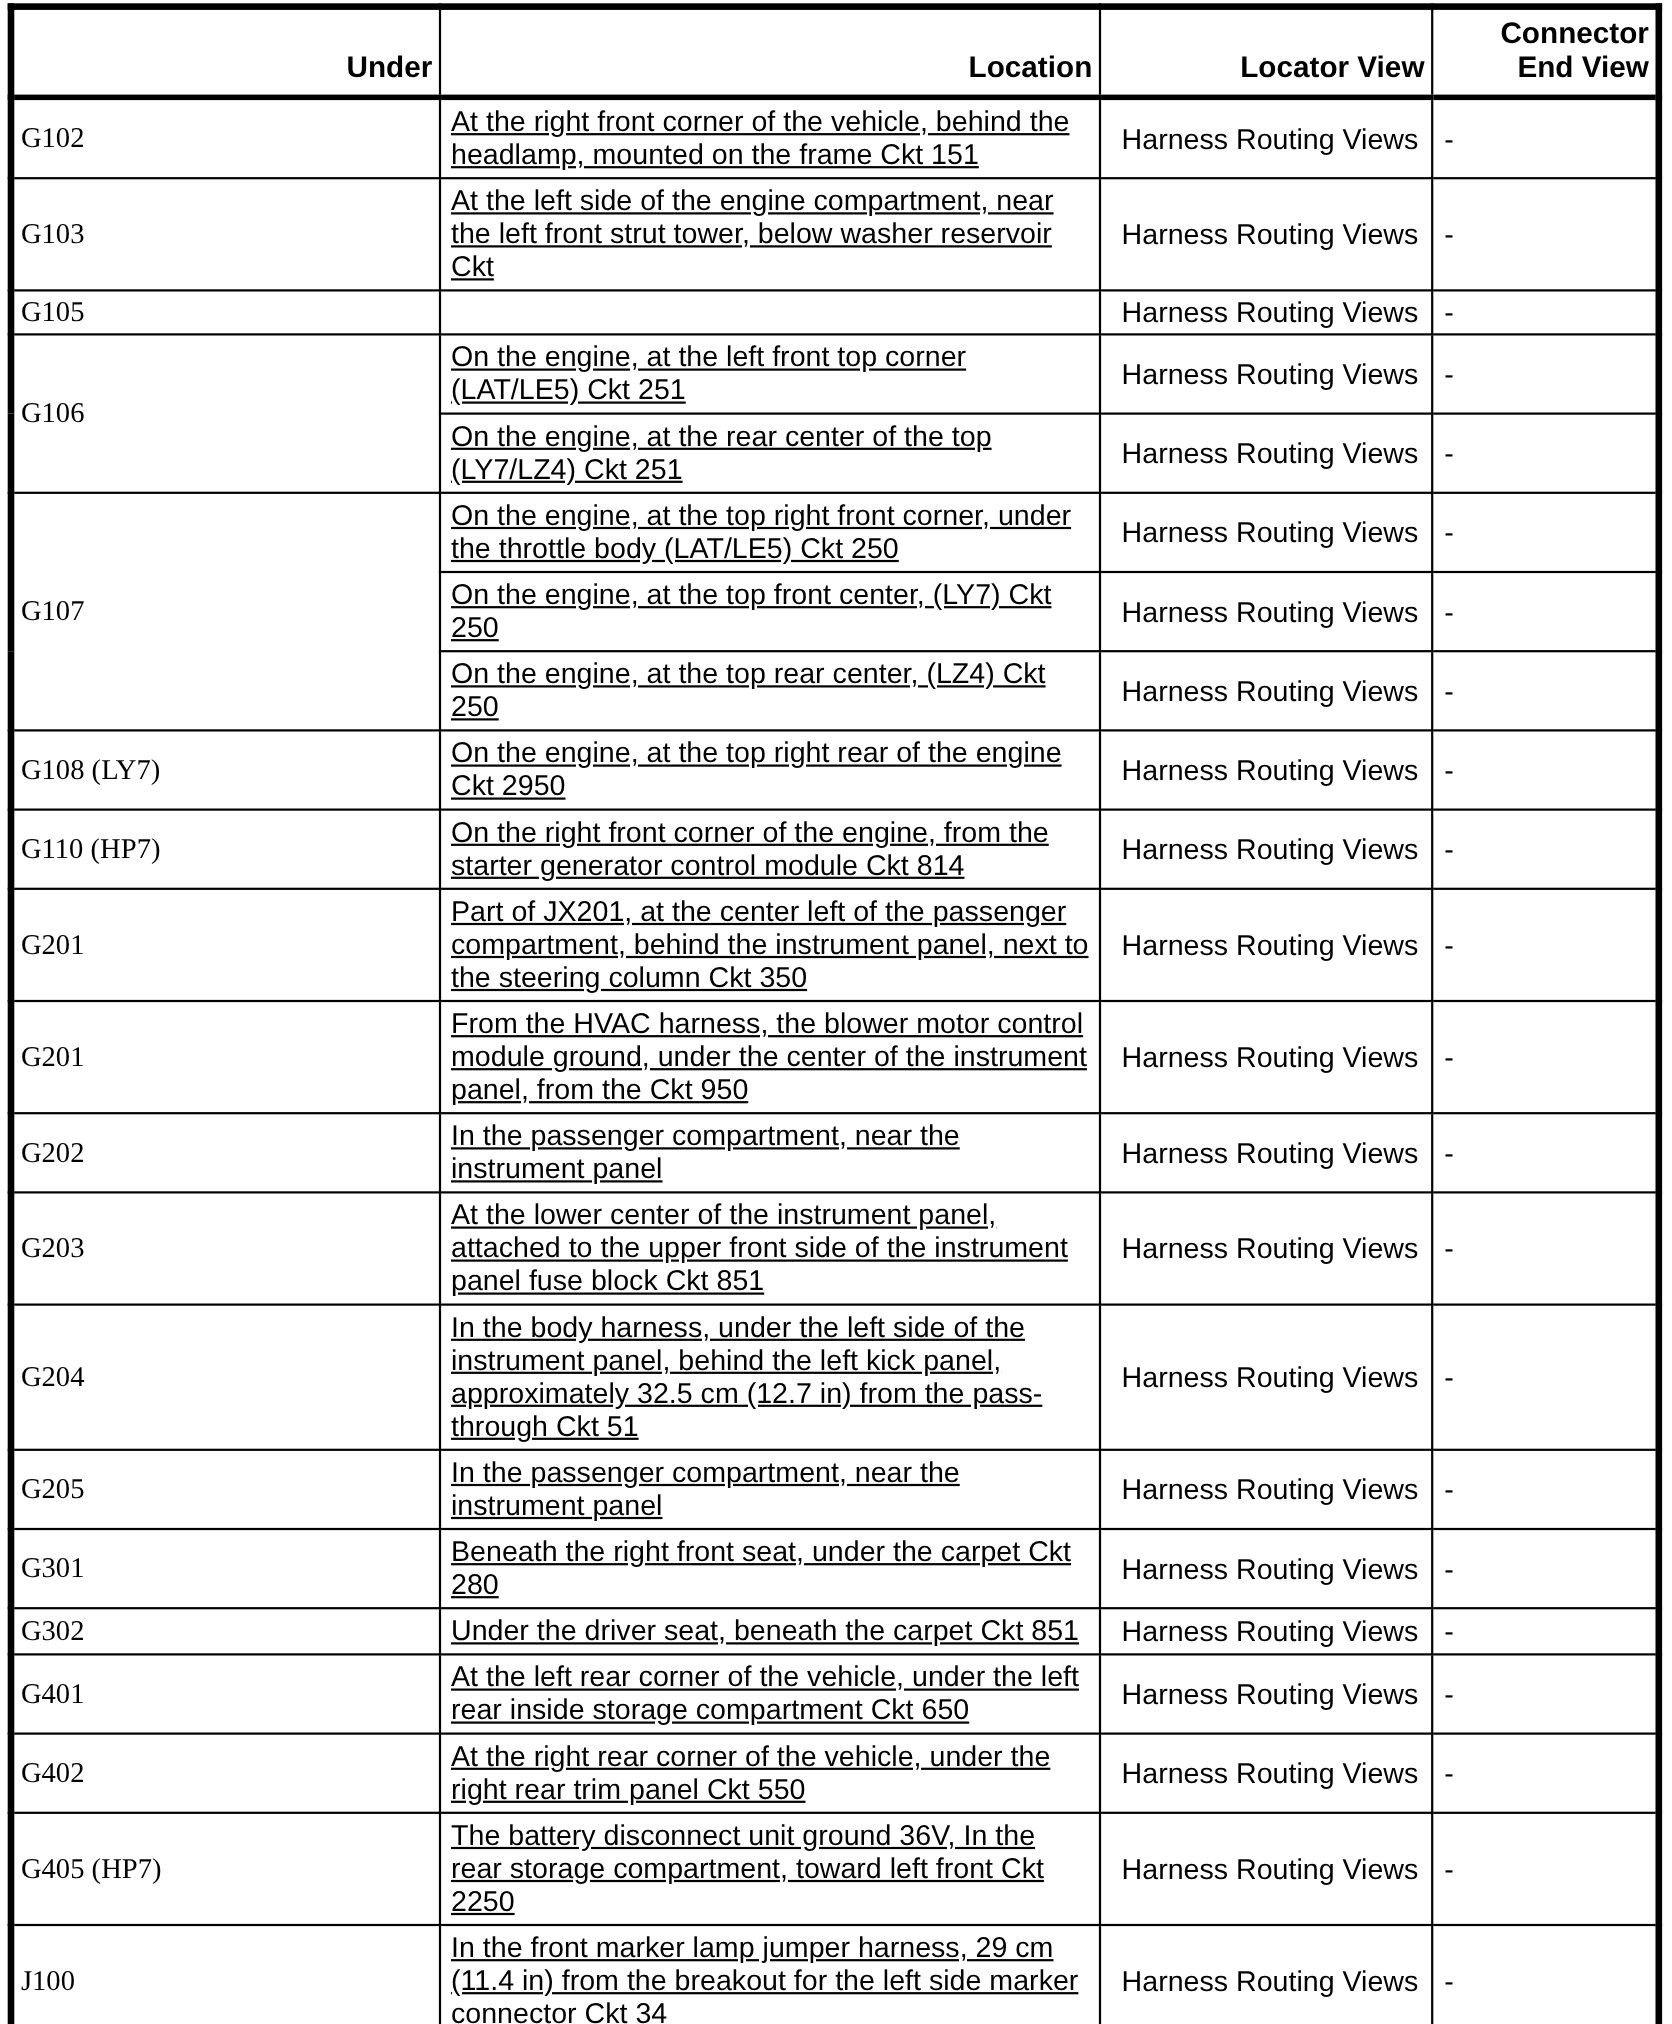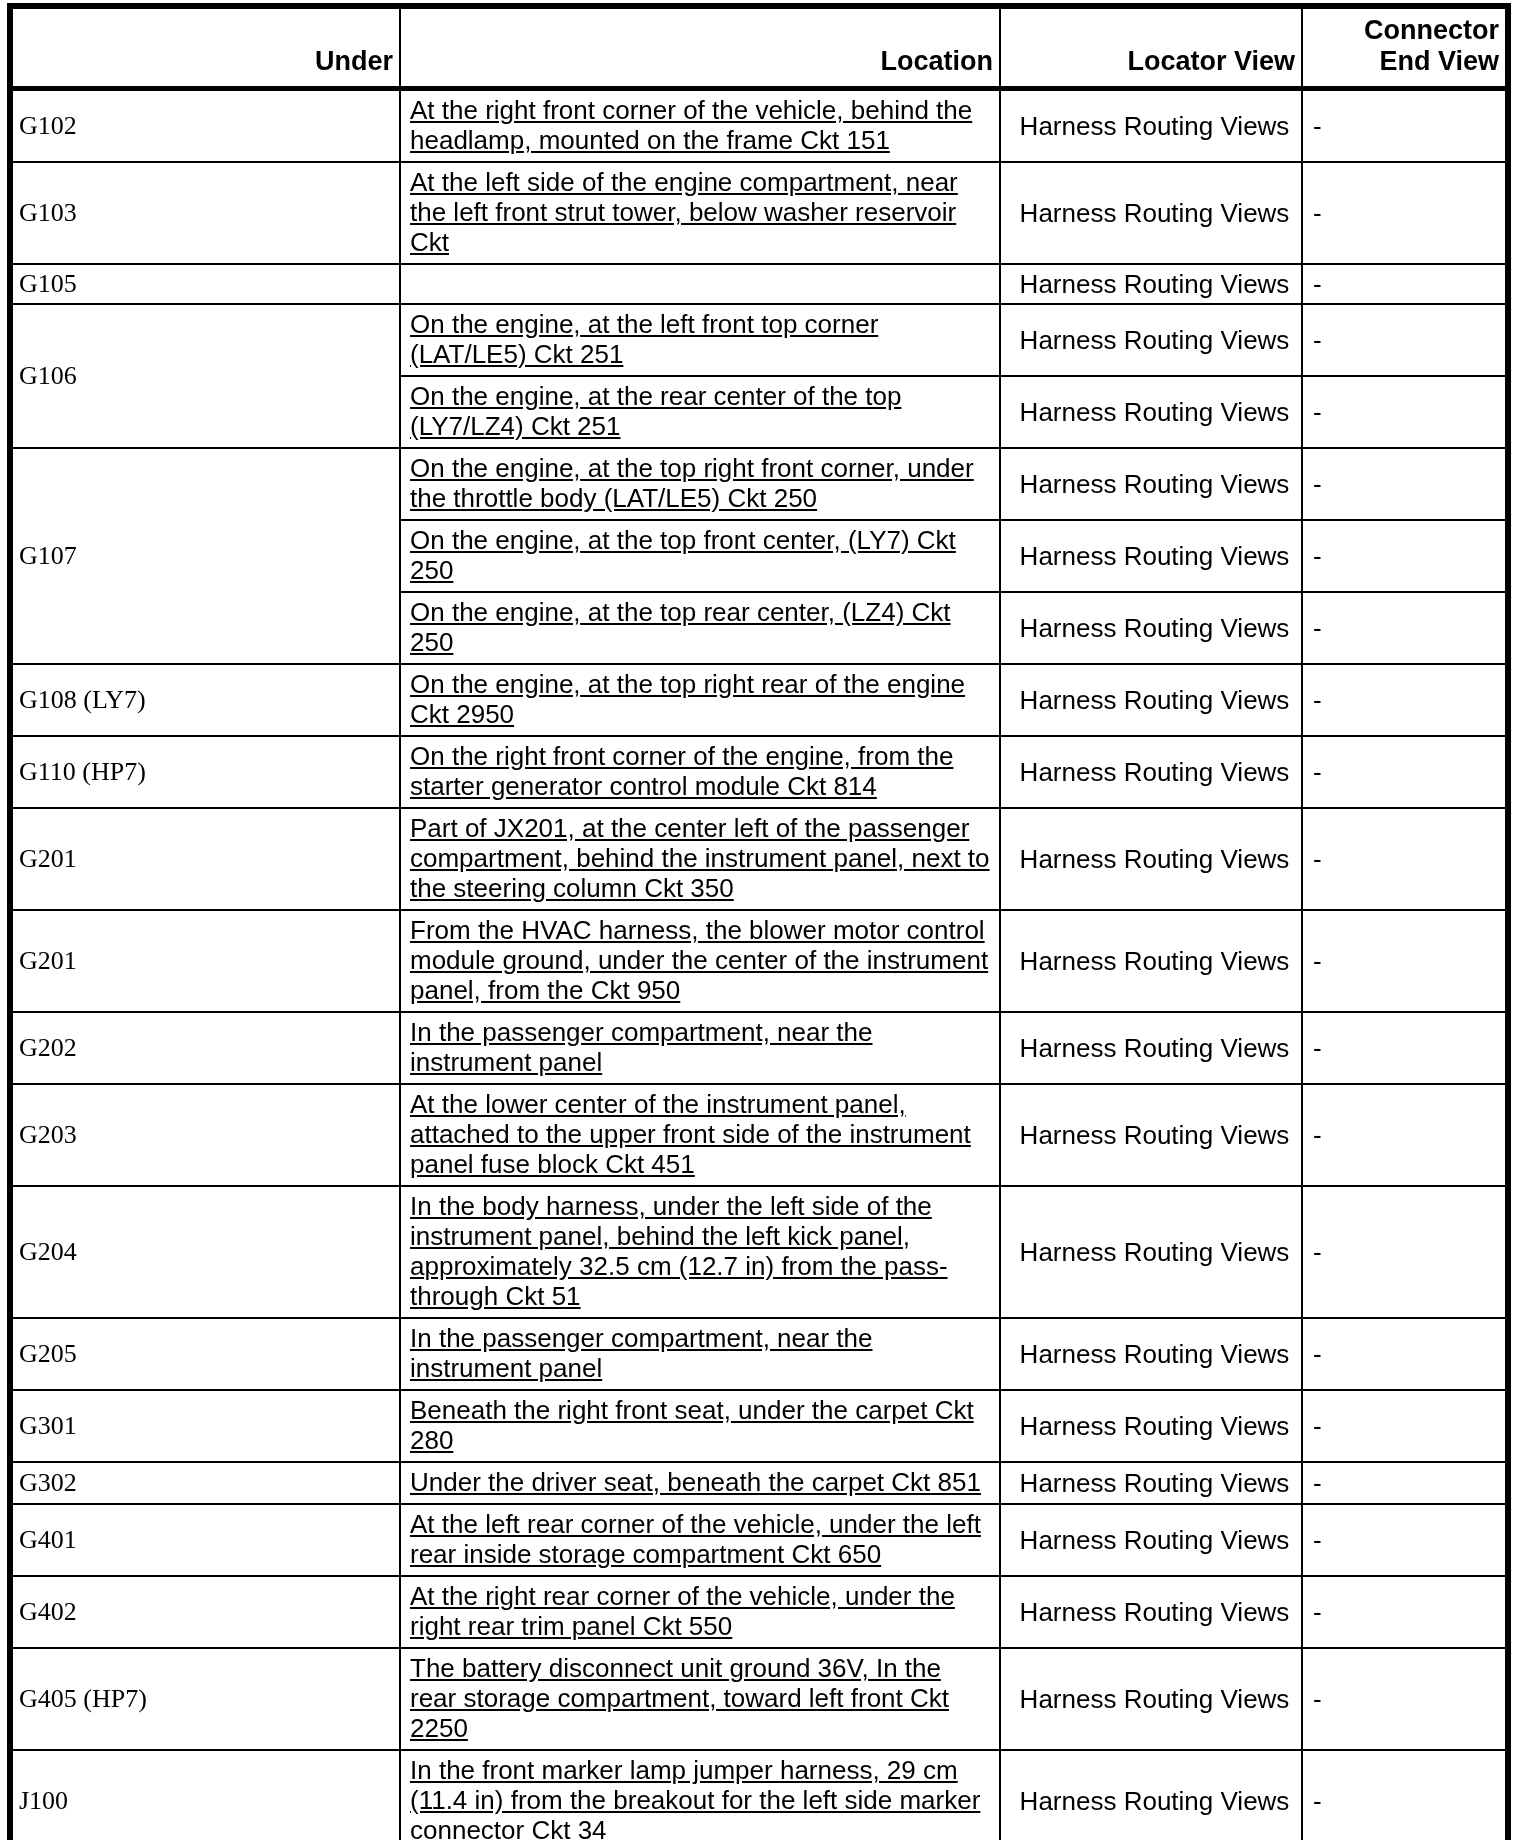--- a/index.html
+++ b/index.html
@@ -161,21 +161,21 @@
           <td class="conn-cell">-</td>
         </tr>
         <tr>
           <td class="name-cell" rowspan="1">G202</td>
           <td class="loc-cell">In the passenger compartment, near the instrument panel</td>
           <td class="locview-cell">Harness Routing Views</td>
           <td class="conn-cell">-</td>
         </tr>
         <tr>
           <td class="name-cell" rowspan="1">G203</td>
-          <td class="loc-cell">At the lower center of the instrument panel, attached to the upper front side of the instrument panel fuse block Ckt 451</td>
+          <td class="loc-cell">At the lower center of the instrument panel, attached to the upper front side of the instrument panel fuse block Ckt 851</td>
           <td class="locview-cell">Harness Routing Views</td>
           <td class="conn-cell">-</td>
         </tr>
         <tr>
           <td class="name-cell" rowspan="1">G204</td>
           <td class="loc-cell">In the body harness, under the left side of the instrument panel, behind the left kick panel, approximately 32.5 cm (12.7 in) from the pass-through Ckt 51</td>
           <td class="locview-cell">Harness Routing Views</td>
           <td class="conn-cell">-</td>
         </tr>
         <tr>

